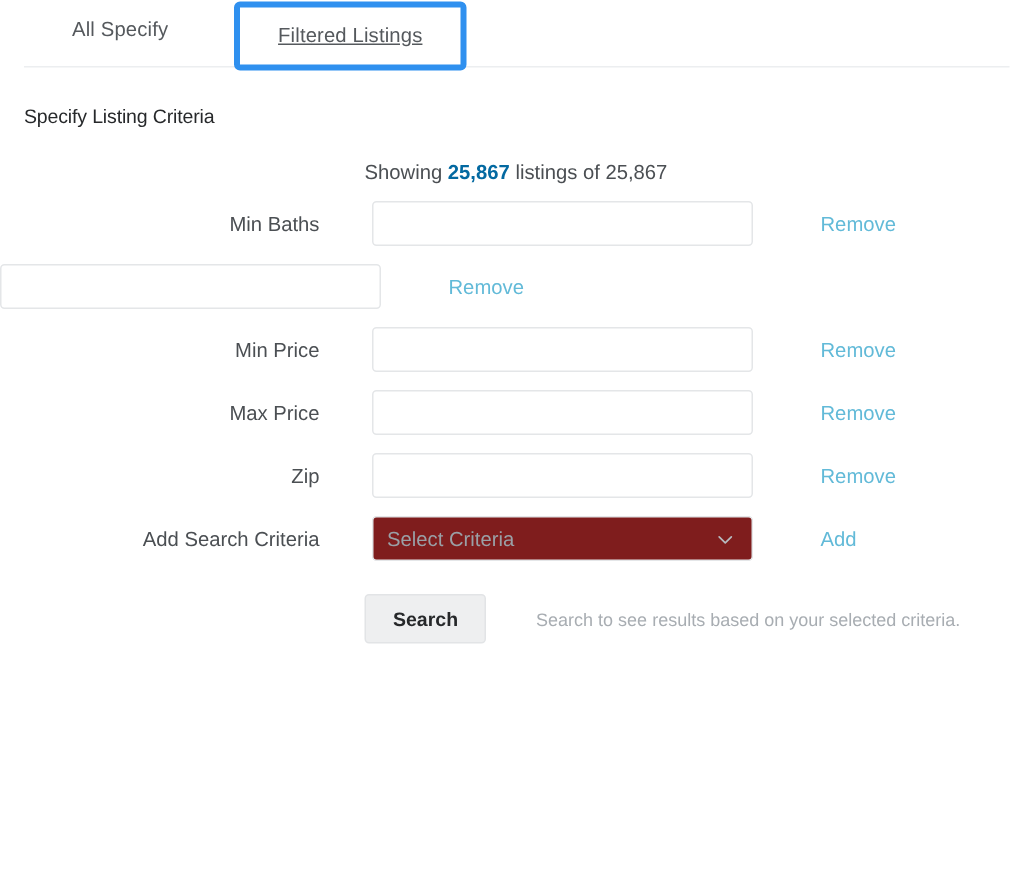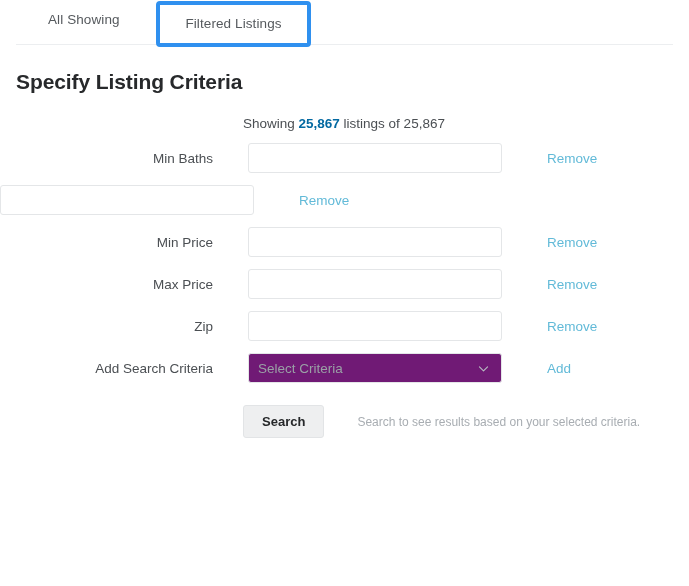--- a/index.html
+++ b/index.html
@@ -56,26 +56,27 @@
     z-index: 3;
     display: flex;
     align-items: center;
     justify-content: center;
   }
   .tab-focus-wrap .tab {
     padding: 0;
     height: auto;
     color: #55595d;
     font-size: 13.5px;
+    text-decoration: underline;
   }
 
   
   .page-title {
-    font-size: 21px;
-    font-weight: bold;
+    font-size: 13px;
+    font-weight: normal;
     color: #27292b;
     margin: 25px 0 15px 16px;
     letter-spacing: -.1px;
   }
 
   
   .form-area {
     margin-top: 22px;
   }
   .showing-line {
@@ -115,21 +116,21 @@
     padding: 0 9px;
     outline: none;
   }
   .field::placeholder { color: #9aa0a6; }
 
   .select-wrap {
     width: 254px;
     height: 30px;
     border: 1px solid #e4e6e8;
     border-radius: 3px;
-    background: #701a75;
+    background: #7f1d1d;
     box-sizing: border-box;
     display: flex;
     align-items: center;
     padding: 0 9px;
     position: relative;
   }
   .select-value {
     font-size: 13.5px;
     color: #9aa0a6;
     flex: 1;
@@ -203,21 +204,21 @@
     box-sizing: border-box;
     white-space: nowrap;
     overflow: hidden;
   }
 </style>
 </head>
 <body>
 
 <div class="tabbar">
   <div class="tabs">
-    <div class="tab tab-all">All Showing</div>
+    <div class="tab tab-all">All Specify</div>
     <div class="tab" style="visibility:hidden;">Filtered Listings</div>
   </div>
 
   <div class="tab-focus-wrap">
     <div class="tab">Filtered Listings</div>
   </div>
 </div>
 
 <div class="page-title">Specify Listing Criteria</div>
 

